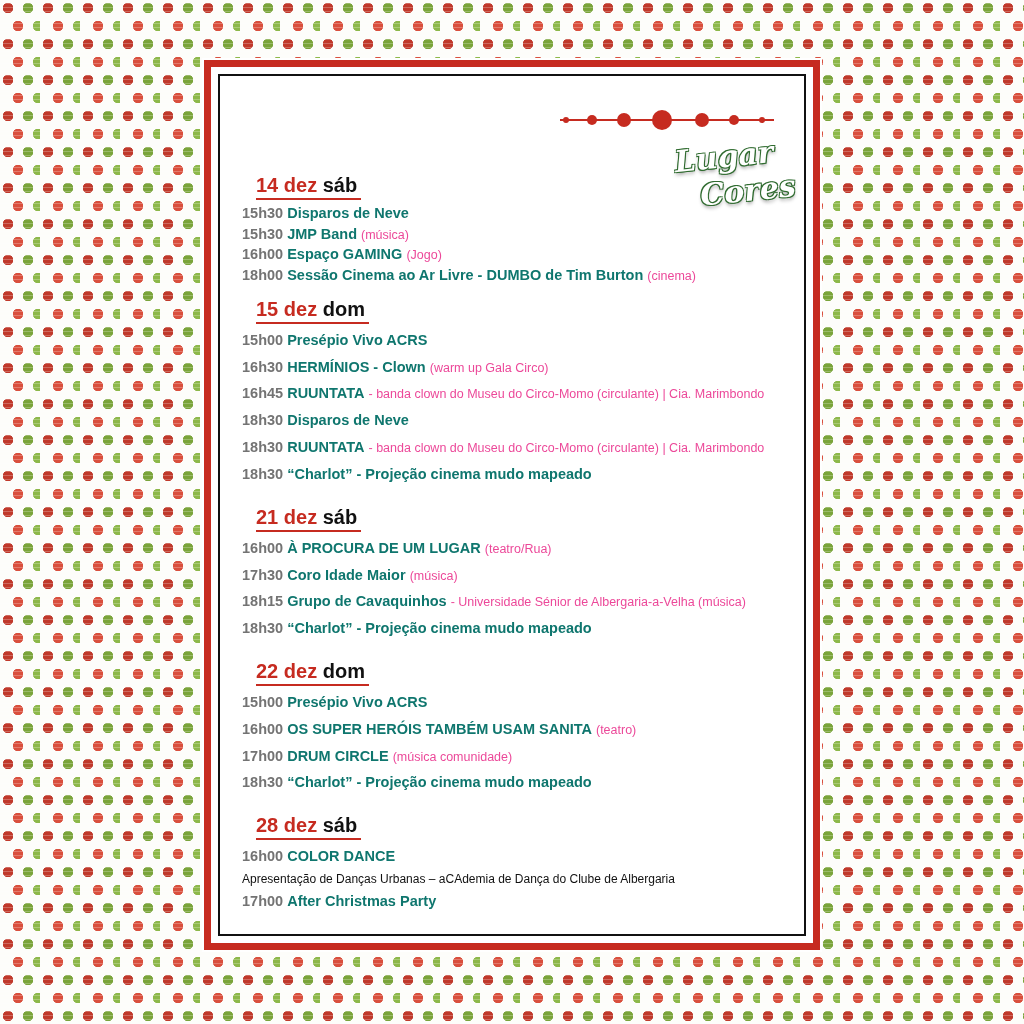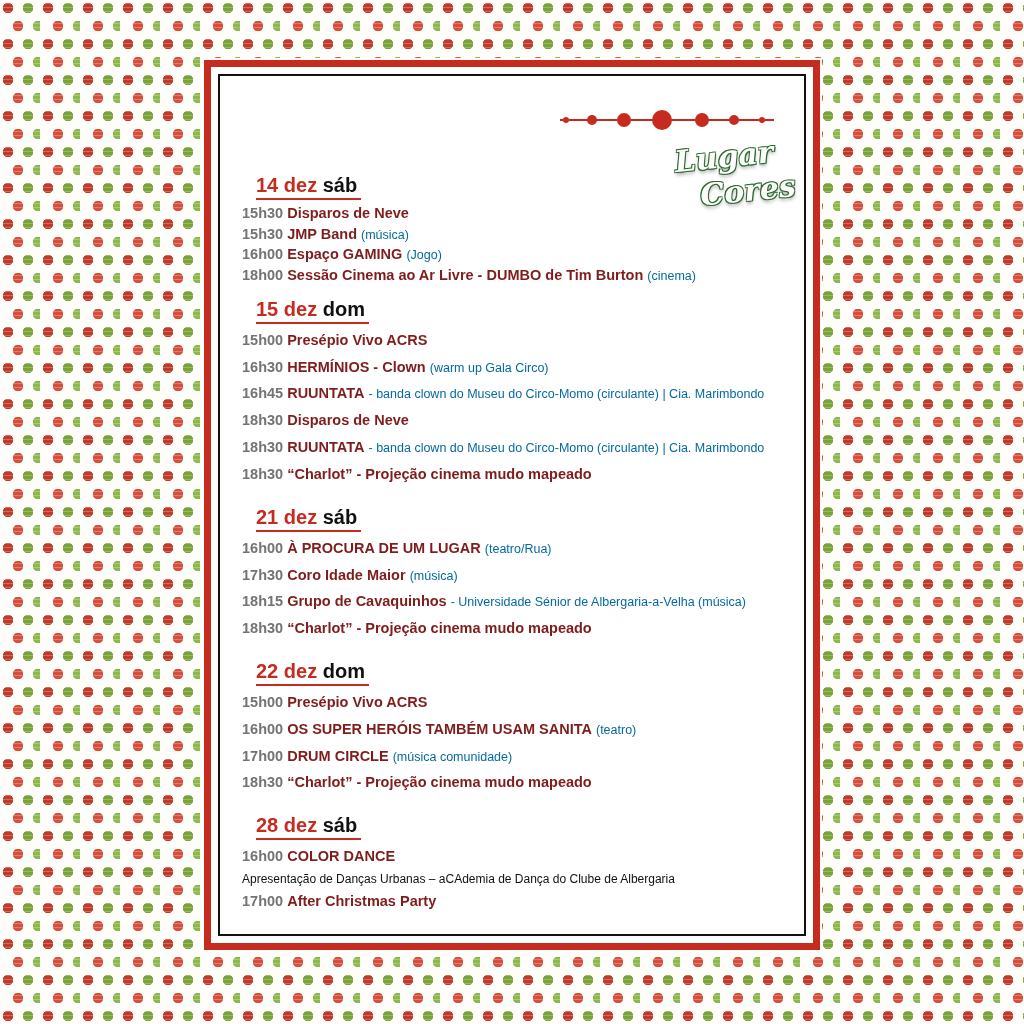--- a/index.html
+++ b/index.html
@@ -60,22 +60,22 @@
     padding:0 4px 1px 0;
     margin:0 0 3px 14px;
     line-height:1.15;
   }
   .day-title .num{color:#c62b20;}
   .day-title .dow{color:#111;}
   .ev{
     font-size:14.5px;line-height:1.42;color:#111;white-space:nowrap;
   }
   .ev .t{color:#737373;font-weight:bold;}
-  .ev .name{font-weight:bold;color:#7f1d1d;}
-  .ev .sub{font-weight:normal;color:#0369a1;font-size:12.5px;margin-top:29px;}
+  .ev .name{font-weight:bold;color:#0f766e;}
+  .ev .sub{font-weight:normal;color:#ec4899;font-size:12.5px;margin-top:29px;}
   .ev.spaced{line-height:1.85;}
   .ev .desc{display:block;font-size:12px;font-weight:normal;color:#111;line-height:1.5;}
   .gap-s{height:10px;}
   .gap-m{height:16px;}
   
   #logo{
     position:absolute;right:18px;top:74px;width:118px;height:80px;
     transform:rotate(-6deg);
     pointer-events:none;
   }

